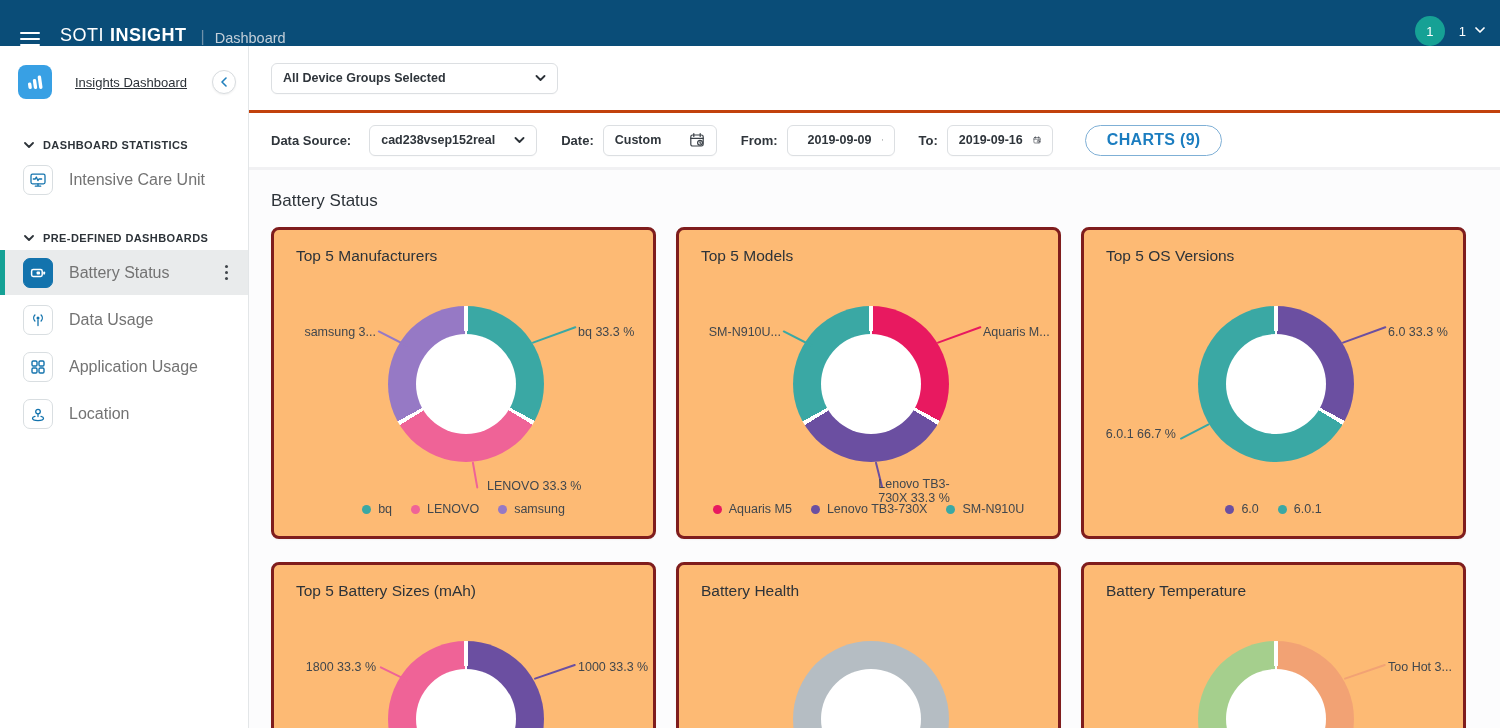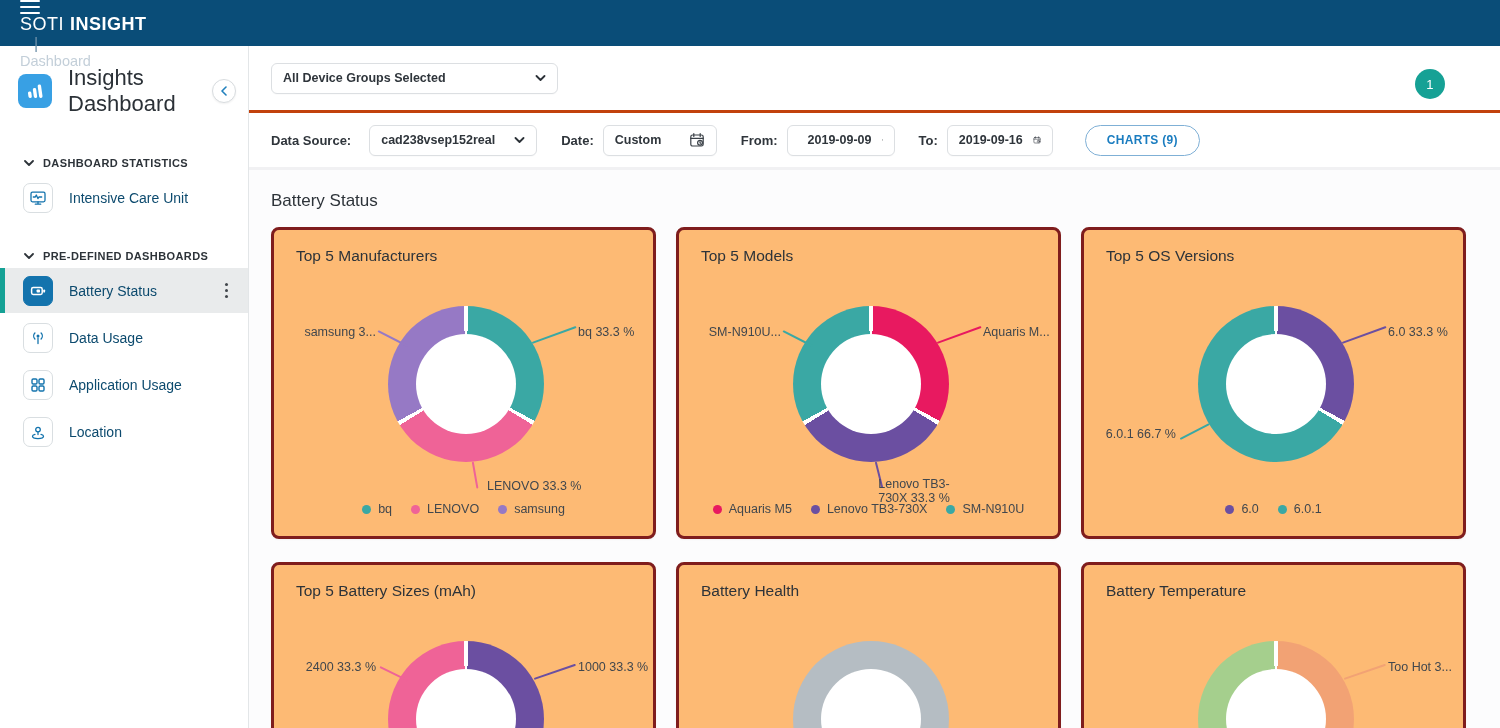--- a/index.html
+++ b/index.html
@@ -1,50 +1,50 @@
 <!DOCTYPE html>
 <html><head>
 <meta charset="utf-8">
 <style>
   * { margin:0; padding:0; box-sizing:border-box; }
   html,body { width:1500px; height:728px; overflow:hidden; background:#fff;
     font-family:"Liberation Sans","DejaVu Sans",sans-serif; }
 
   
   .navbar { position:fixed; top:0; left:0; width:1500px; height:46px; background:#0a4d78;
-    display:flex; align-items:flex-start; padding:0 16px 0 20px; z-index:50;flex-direction:column; }
+    display:flex; align-items:flex-end; padding:0 16px 0 20px; z-index:50; }
   .hamburger { width:20px; display:flex; flex-direction:column; gap:4px; cursor:pointer; margin-right:20px; }
   .hamburger span { height:2px; background:#fff; border-radius:1px; }
   .brand { color:#fff; font-size:18px; letter-spacing:.5px; display:flex; align-items:baseline; gap:6px; }
   .brand .soti { font-weight:400; }
   .brand .insight { font-weight:700; }
   .nav-sep { color:#6f91a9; margin:0 10px 0 14px; font-size:16px; font-weight:300; }
   .nav-page { color:#c3cfd9; font-size:14.5px; }
   .nav-right { margin-left:auto; display:flex; align-items:center; gap:14px; }
   .avatar { width:30px; height:30px; border-radius:50%; background:#16a195; color:#fff;
     display:flex; align-items:center; justify-content:center; font-size:13px; cursor:pointer; }
   .nav-user { color:#fff; font-size:13px; display:flex; align-items:center; gap:9px; cursor:pointer; }
   .chev-down-w { width:9px; height:9px; display:inline-block; }
 
   
   .sidebar { position:fixed; top:46px; left:0; width:249px; height:682px; background:#fff;
     border-right:1px solid #e3e6e8; z-index:40; }
   .side-head { display:flex; align-items:center; padding:19px 12px 10px 18px; }
   .logo { width:34px; height:34px; border-radius:8px; background:#38a0e4; display:flex;
     align-items:center; justify-content:center; flex:0 0 auto; }
-  .side-title { font-size:22px; color:#2b3137; margin-left:16px; flex:1; }
+  .side-title { font-size:13px; color:#2b3137; margin-left:23px; flex:1;text-decoration:underline; }
   .collapse-btn { width:24px; height:24px; border-radius:50%; border:1px solid #d8dcdf; background:#fff;
     display:flex; align-items:center; justify-content:center; cursor:pointer; box-shadow:0 1px 2px rgba(0,0,0,.06); }
   .side-section { display:flex; align-items:center; gap:9px; padding:0 0 0 24px; margin-top:26px;
     font-size:11px; font-weight:700; letter-spacing:.4px; color:#2d3339; cursor:pointer; height:20px; }
   .nav-item { display:flex; align-items:center; gap:16px; height:45px; padding:0 14px 0 23px;
     cursor:pointer; position:relative; margin-top:2px; }
   .nav-item .ibox { width:30px; height:30px; border:1px solid #d9dee1; border-radius:7px; background:#fff;
     display:flex; align-items:center; justify-content:center; flex:0 0 auto; }
-  .nav-item .ilabel { font-size:14px; color:#0c4a6e; flex:1; }
+  .nav-item .ilabel { font-size:16px; color:#737373; flex:1; }
   .nav-item.selected { background:#e9ebec; }
   .nav-item.selected::before { content:""; position:absolute; left:0; top:0; bottom:0; width:5px; background:#15a195; }
   .nav-item.selected .ibox { background:#1373ad; border-color:#1373ad; }
   .kebab { width:3px; height:3px; border-radius:50%; background:#41464c; margin-right:6px;
     box-shadow:0 -6px 0 #41464c, 0 6px 0 #41464c; }
 
   
   .content { position:fixed; top:46px; left:249px; width:1251px; height:682px; background:#fcfcfd; }
   .row-a { height:67px; background:#fff; border-bottom:3px solid #c2410c; display:flex; align-items:center; padding:0 22px; }
   .row-b { height:57px; background:#fff; border-bottom:3px solid #f1f1f3; display:flex; align-items:center;
@@ -52,21 +52,21 @@
   .flabel { font-size:13px; font-weight:700; color:#2f353b; white-space:nowrap; }
   .selbox { height:31px; border:1px solid #dcdfe2; border-radius:6px; background:#fff; display:flex;
     align-items:center; padding:0 11px; gap:10px; cursor:pointer; box-shadow:0 1px 1px rgba(0,0,0,.02); }
   .selbox .val { font-size:12.5px; font-weight:700; color:#2f353b; white-space:nowrap; flex:1; }
   .dg-select { width:287px; }
   .ds-select { width:168px; margin-left:8px; }
   .date-group { display:flex; align-items:center; gap:9px; margin-left:14px; }
   .date-group:first-of-type { margin-left:auto; }
   .date-box-1 { width:114px; } .date-box-2 { width:108px;padding-left:20px; } .date-box-3 { width:106px; }
   .charts-btn { margin-left:22px; height:31px; padding:0 21px; border-radius:16px; border:1px solid #7fb0d6;
-    background:#fff; color:#1b7dc0; font-size:12px; font-weight:700; letter-spacing:.3px; cursor:pointer;
+    background:#fff; color:#1b7dc0; font-size:16px; font-weight:700; letter-spacing:.3px; cursor:pointer;
     font-family:inherit; white-space:nowrap; }
   .section-title { font-size:17px; color:#2d3339; padding:21px 0 0 22px; }
 
   
   .grid { display:grid; grid-template-columns:repeat(3,385px); gap:23px 20px; padding:16px 34px 0 22px; }
   .card { position:relative; width:385px; height:312px; background:#fdba74; border:3px solid #7f1d1d;
     border-radius:8px; box-shadow:0 1px 2px rgba(16,24,40,.04); overflow:hidden; }
   .card-title { position:absolute; left:22px; top:17px; font-size:15.5px; color:#2d3339; }
 
   .donut { position:absolute; left:114px; top:76px; width:156px; height:156px; border-radius:50%; cursor:pointer; }
@@ -354,21 +354,21 @@
     </div>
 
     <div class="card">
       <div class="card-title">Top 5 Battery Sizes (mAh)</div>
       <div class="donut" style="background: conic-gradient(rgb(255, 255, 255) 0%, rgb(255, 255, 255) 0.45%, rgb(107, 79, 161) 0.45%, rgb(107, 79, 161) 32.85%, rgb(255, 255, 255) 32.85%, rgb(255, 255, 255) 33.3%, rgb(255, 255, 255) 33.3%, rgb(255, 255, 255) 33.75%, rgb(217, 219, 221) 33.75%, rgb(217, 219, 221) 66.25%, rgb(255, 255, 255) 66.25%, rgb(255, 255, 255) 66.7%, rgb(255, 255, 255) 66.7%, rgb(255, 255, 255) 67.15%, rgb(239, 99, 151) 67.15%, rgb(239, 99, 151) 99.55%, rgb(255, 255, 255) 99.55%, rgb(255, 255, 255) 100%);">
           <div class="hole"></div>
         </div>
       <span class="leader ld-r4" style="background: rgb(107, 79, 161);"></span>
       <span class="leader ld-l4" style="background: rgb(239, 99, 151);"></span>
       <span class="callout co-r">1000 33.3 %</span>
-      <span class="callout co-l">2400 33.3 %</span>
+      <span class="callout co-l">1800 33.3 %</span>
       <div class="legend"></div>
     </div>
 
     <div class="card">
       <div class="card-title">Battery Health</div>
       <div class="donut" style="background: rgb(181, 189, 195);">
           <div class="hole"></div>
         </div>
       <div class="legend"></div>
     </div>

